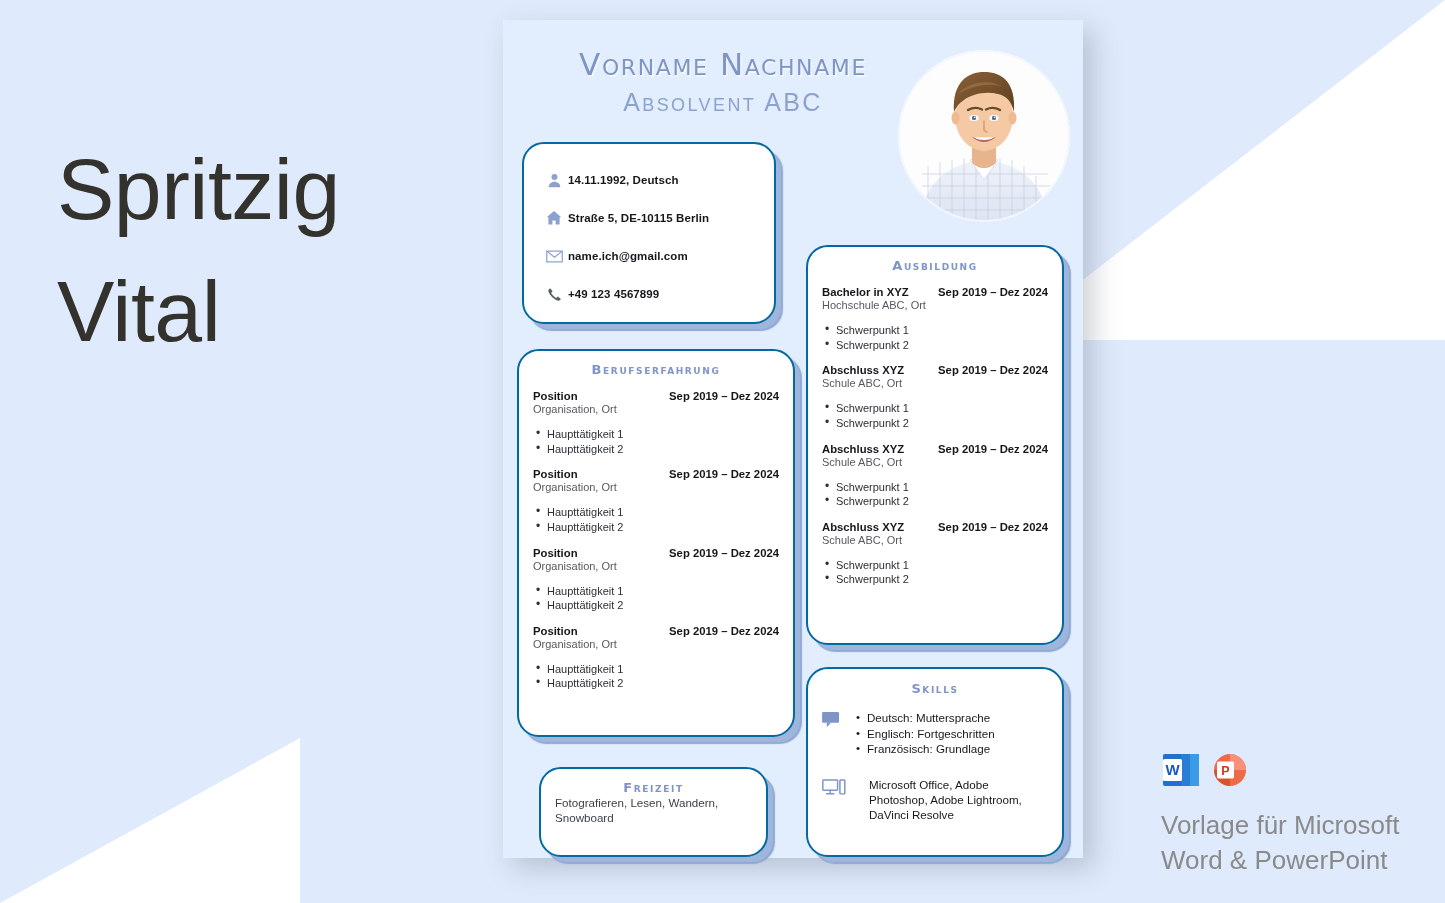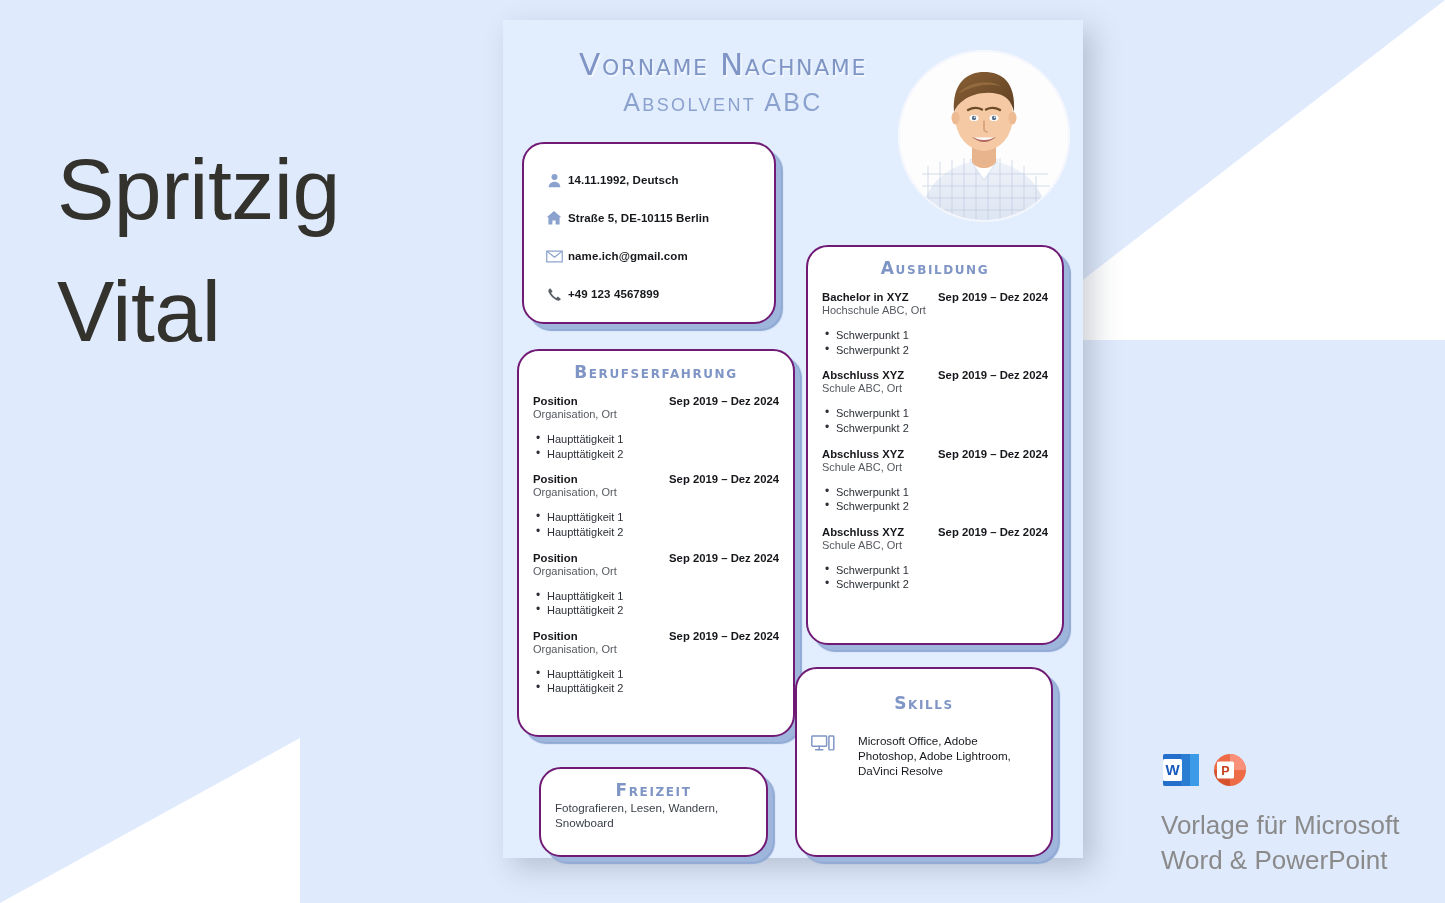--- a/index.html
+++ b/index.html
@@ -96,30 +96,30 @@
     overflow: hidden;
     background: #fdfdfd;
   }
   #avatar .portrait { position: absolute; inset: 0; }
 
   
   .card {
     position: absolute;
     background: #ffffff;
     border-radius: 22px;
-    border: 2px solid #701a75;
+    border: 2px solid #0369a1;
     box-shadow: 6px 6px 0 -1px #9fb6dc, 7px 7px 1px 0 #8fa9d4;
   }
   .card-title {
     text-align: center;
     color: #7f95c5;
     font-weight: bold;
     font-family: "DejaVu Sans", sans-serif;
     font-variant: small-caps;
-    font-size: 17px;
+    font-size: 13px;
     letter-spacing: 1.6px;
     text-shadow: 1px 1px 0 rgba(255,255,255,0.6);
   }
 
   
   #card-contact { left: 19px; top: 122px; width: 254px; height: 182px; padding: 17px 16px; }
   .contact-row { display: flex; align-items: center; height: 38px; }
   .contact-row .ico {
     width: 28px; flex: 0 0 28px;
     display: flex; align-items: center; justify-content: center;
@@ -137,21 +137,21 @@
   .entry-role { font-size: 11.3px; font-weight: bold; color: #15171b; }
   .entry-date { font-size: 11.3px; font-weight: bold; color: #15171b; white-space: nowrap; }
   .entry-org  { font-size: 11px; color: #55595f; margin-top: 1px; }
   .entry-bullets { list-style: none; margin-top: 12px; }
   .entry-bullets li { font-size: 11px; color: #2c3036; padding-left: 14px; position: relative; line-height: 1.33; }
   .entry-bullets li::before {
     content: "\2022"; position: absolute; left: 3px; top: -1px; font-size: 12px; color: #2c3036;
   }
 
   
-  #card-skills { left: 292px; top: 647px; width: 258px; height: 190px; padding: 24px 14px; }
+  #card-skills { left: 303px; top: 647px; width: 258px; height: 190px; padding: 12px 14px; }
   .skill-block { display: flex; align-items: flex-start; margin-top: 14px; }
   .skill-block .ico { width: 34px; flex: 0 0 34px; padding-top: 2px; color: #7f95c5; }
   .skill-list { list-style: none; }
   .skill-list li { font-size: 11.6px; color: #16181c; padding-left: 11px; position: relative; line-height: 1.35; }
   .skill-list li::before { content: "\2022"; position: absolute; left: 0; top: -1px; }
   .skill-text { font-size: 11.6px; color: #16181c; line-height: 1.3; }
 
   
   #card-hobby { left: 36px; top: 747px; width: 229px; height: 90px; padding: 11px 14px; }
   #hobby-text { font-size: 11.6px; color: #3a3f47; line-height: 1.33; }
@@ -370,20 +370,33 @@
         <ul class="entry-bullets">
           <li>Schwerpunkt 1</li>
           <li>Schwerpunkt 2</li>
         </ul>
       </div>
     </div>
   </div>
 
   <div class="card" id="card-skills">
     <div class="card-title">Skills</div>
+    <div class="skill-block">
+      <span class="ico">
+        <svg width="19" height="16" viewBox="0 0 20 17" fill="#7f95c5">
+          <rect x="0" y="0" width="18" height="11.5" rx="1.2"></rect>
+          <path d="M5 11.5 L5 16.2 L9.4 11.5 Z"></path>
+        </svg>
+      </span>
+      <ul class="skill-list">
+        <li>Deutsch: Muttersprache</li>
+        <li>Englisch: Fortgeschritten</li>
+        <li>Französisch: Grundlage</li>
+      </ul>
+    </div>
     <div class="skill-block" style="margin-top:20px;gap:13px;">
       <span class="ico">
         <svg width="24" height="17" viewBox="0 0 26 18" fill="none" stroke="#7f95c5" stroke-width="1.6">
           <rect x="0.9" y="0.9" width="16" height="11.2" rx="0.8"></rect>
           <path d="M8.9 12.1 v3.4 M5 15.8 h7.8" stroke-linecap="round"></path>
           <rect x="19.4" y="0.9" width="5.3" height="15" rx="0.8"></rect>
         </svg>
       </span>
       <div class="skill-text">Microsoft Office, Adobe Photoshop, Adobe Lightroom, DaVinci Resolve</div>
     </div>

